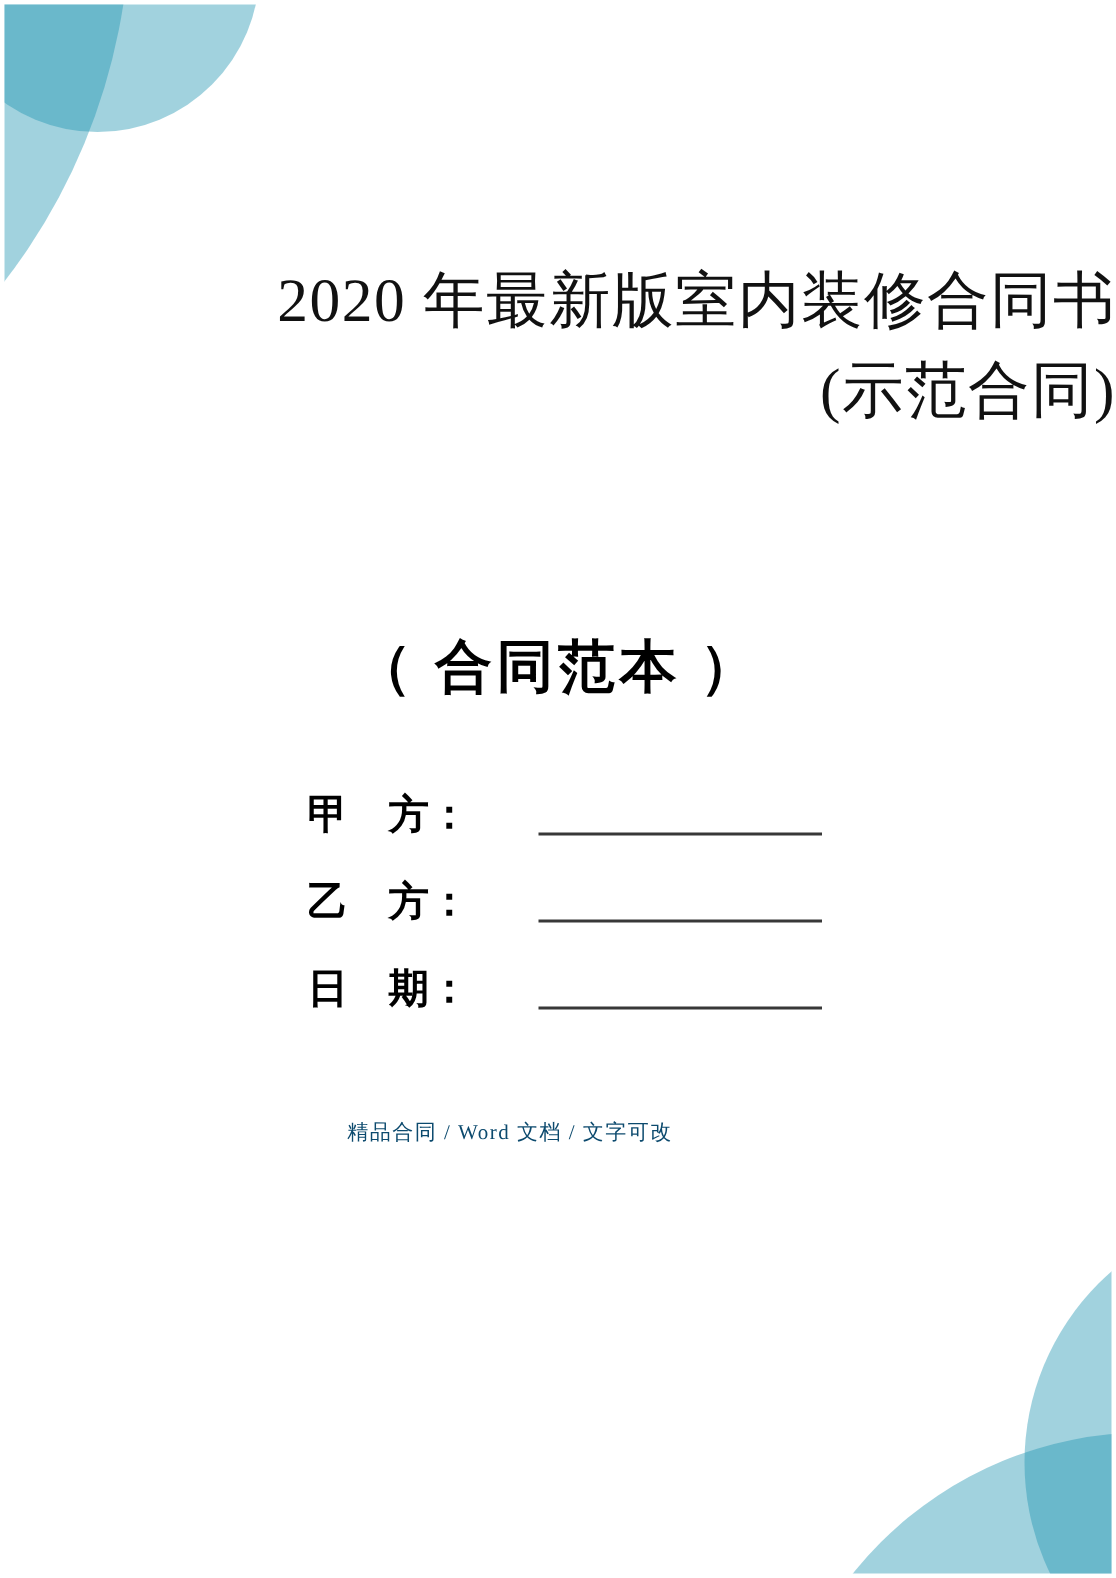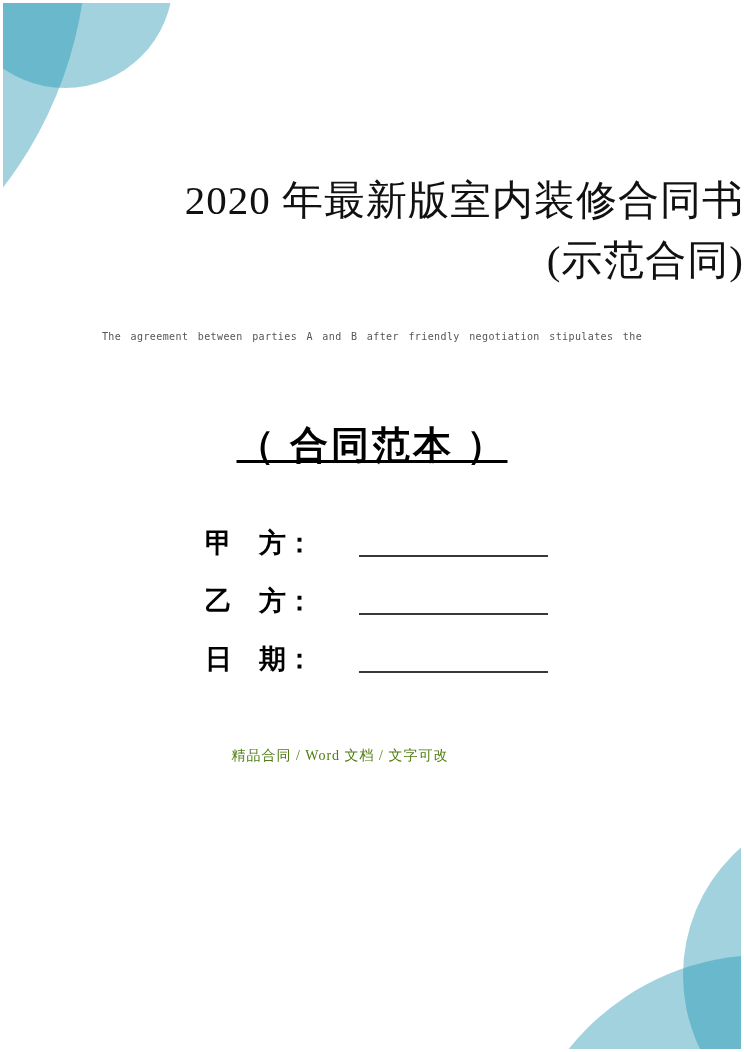--- a/index.html
+++ b/index.html
@@ -46,21 +46,20 @@
     white-space:nowrap;
   }
   .banner-block{
     position:absolute;top:421px;left:0;width:744px;
     text-align:center;
     font-size:38px;line-height:48px;
     font-weight:600;
     letter-spacing:3px;
     color:#000000;
     white-space:nowrap;
-    text-decoration:underline;
   }
   .form-block{position:absolute;left:205px;top:529px;width:343px;}
   .field-row{
     position:absolute;left:0;width:343px;height:28px;
     display:flex;align-items:stretch;gap:44px;
   }
   .field-row.row-0{top:0;}
   .field-row.row-1{top:58px;}
   .field-row.row-2{top:116px;}
   .field-label{
@@ -72,21 +71,21 @@
   .field-line{
     flex:1;
     border-bottom:2px solid #383838;
     margin-left:2px;
   }
   .footer-block{
     position:absolute;top:746px;left:0;width:680px;
     text-align:center;
     font-size:14px;line-height:20px;
     letter-spacing:1px;
-    color:#4d7c0f;
+    color:#0c4a6e;
     white-space:nowrap;
   }
 </style>
 </head>
 <body>
 
 <div class="decor-layer">
   <div class="decor-circle decor-left"></div>
   <div class="decor-circle decor-top"></div>
 </div>
@@ -94,21 +93,20 @@
   <div class="decor-circle decor-right"></div>
   <div class="decor-circle decor-bottom"></div>
 </div>
 
 <div class="title-block">
   <div>2020 年最新版室内装修合同书</div>
   <div>(示范合同)</div>
 </div>
 
 <div class="subtitle-block">
-  <div>The agreement between parties A and B after friendly negotiation stipulates the</div>
 </div>
 
 <div class="banner-block">（ 合同范本 ）</div>
 
 <div class="form-block">
   <div class="field-row row-0">
     <span class="field-label">甲　方：</span>
     <span class="field-line"></span>
   </div>
   <div class="field-row row-1">

